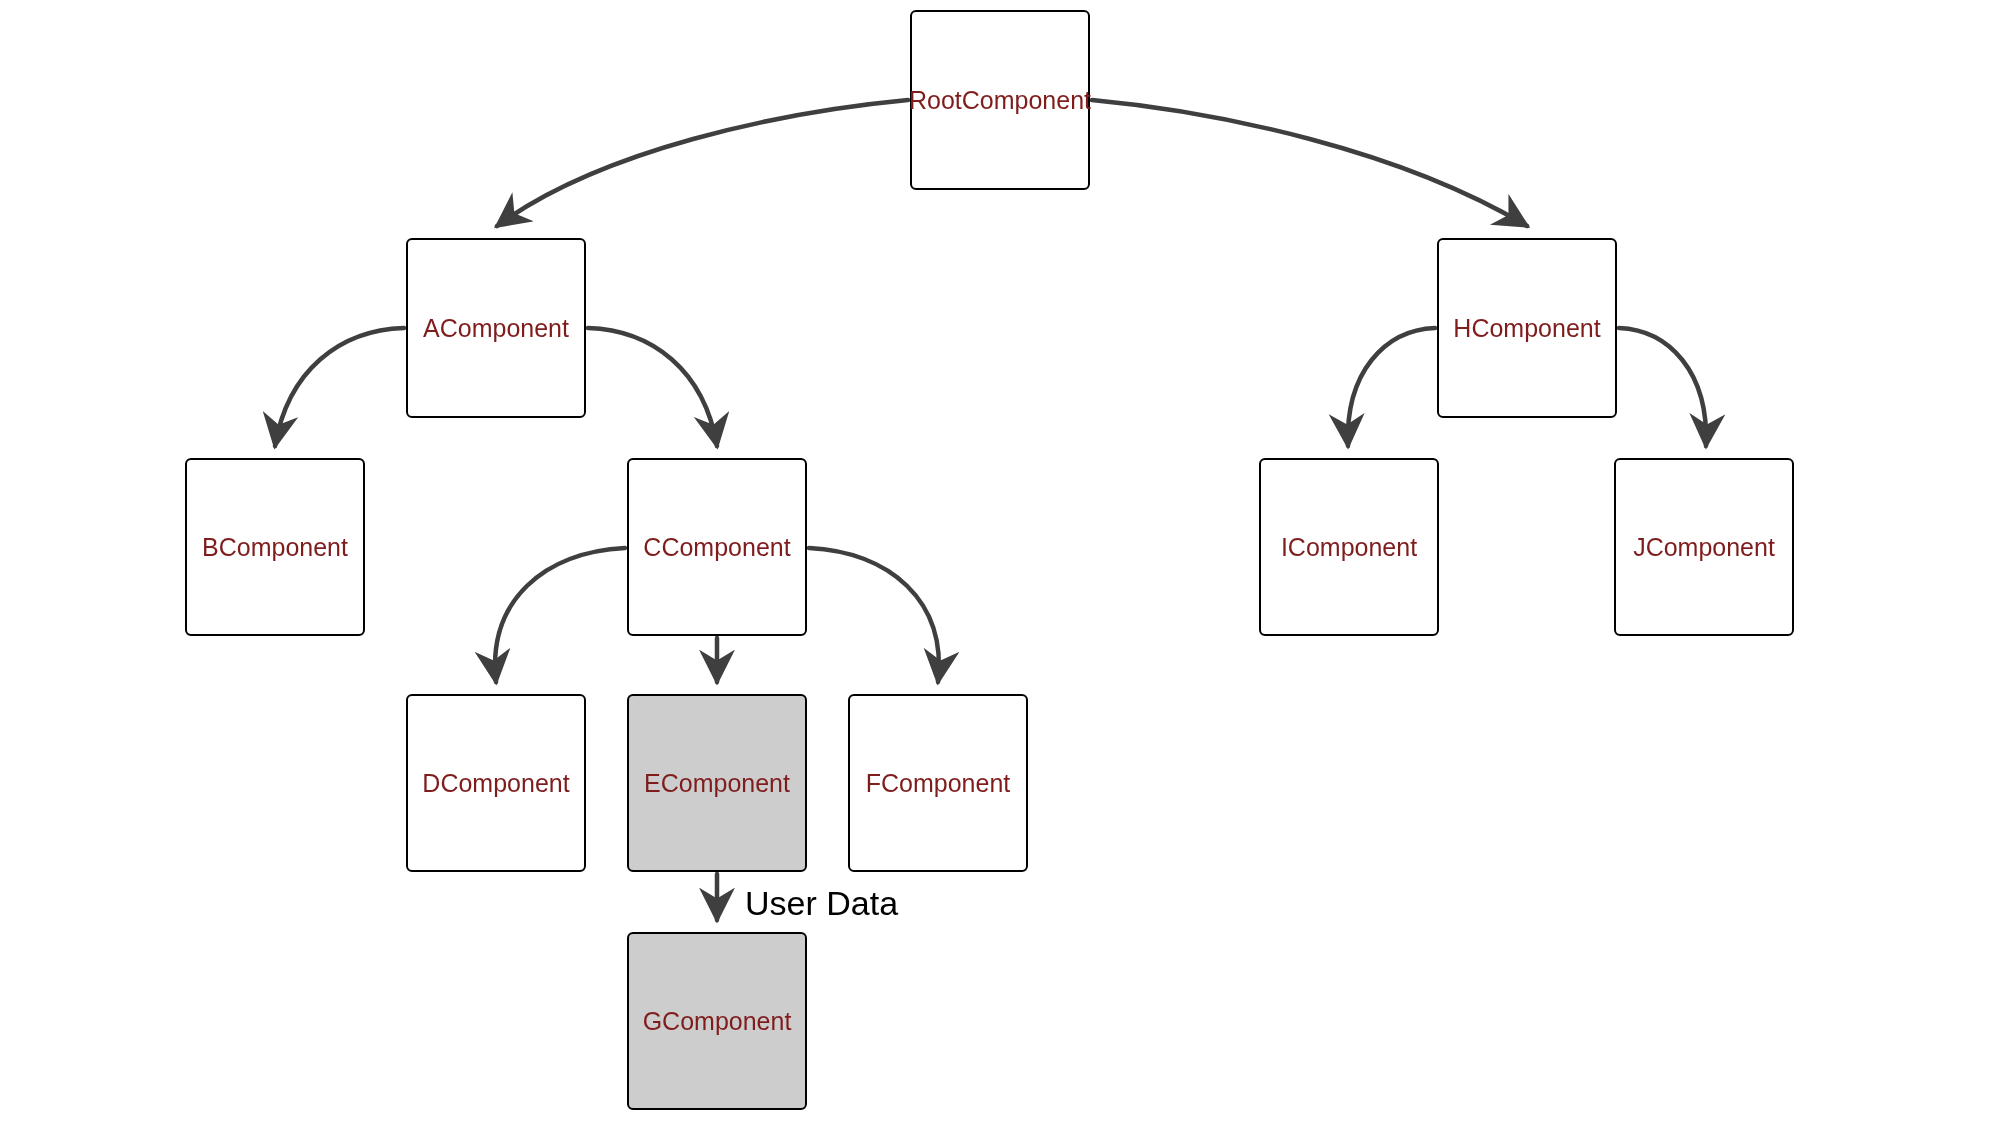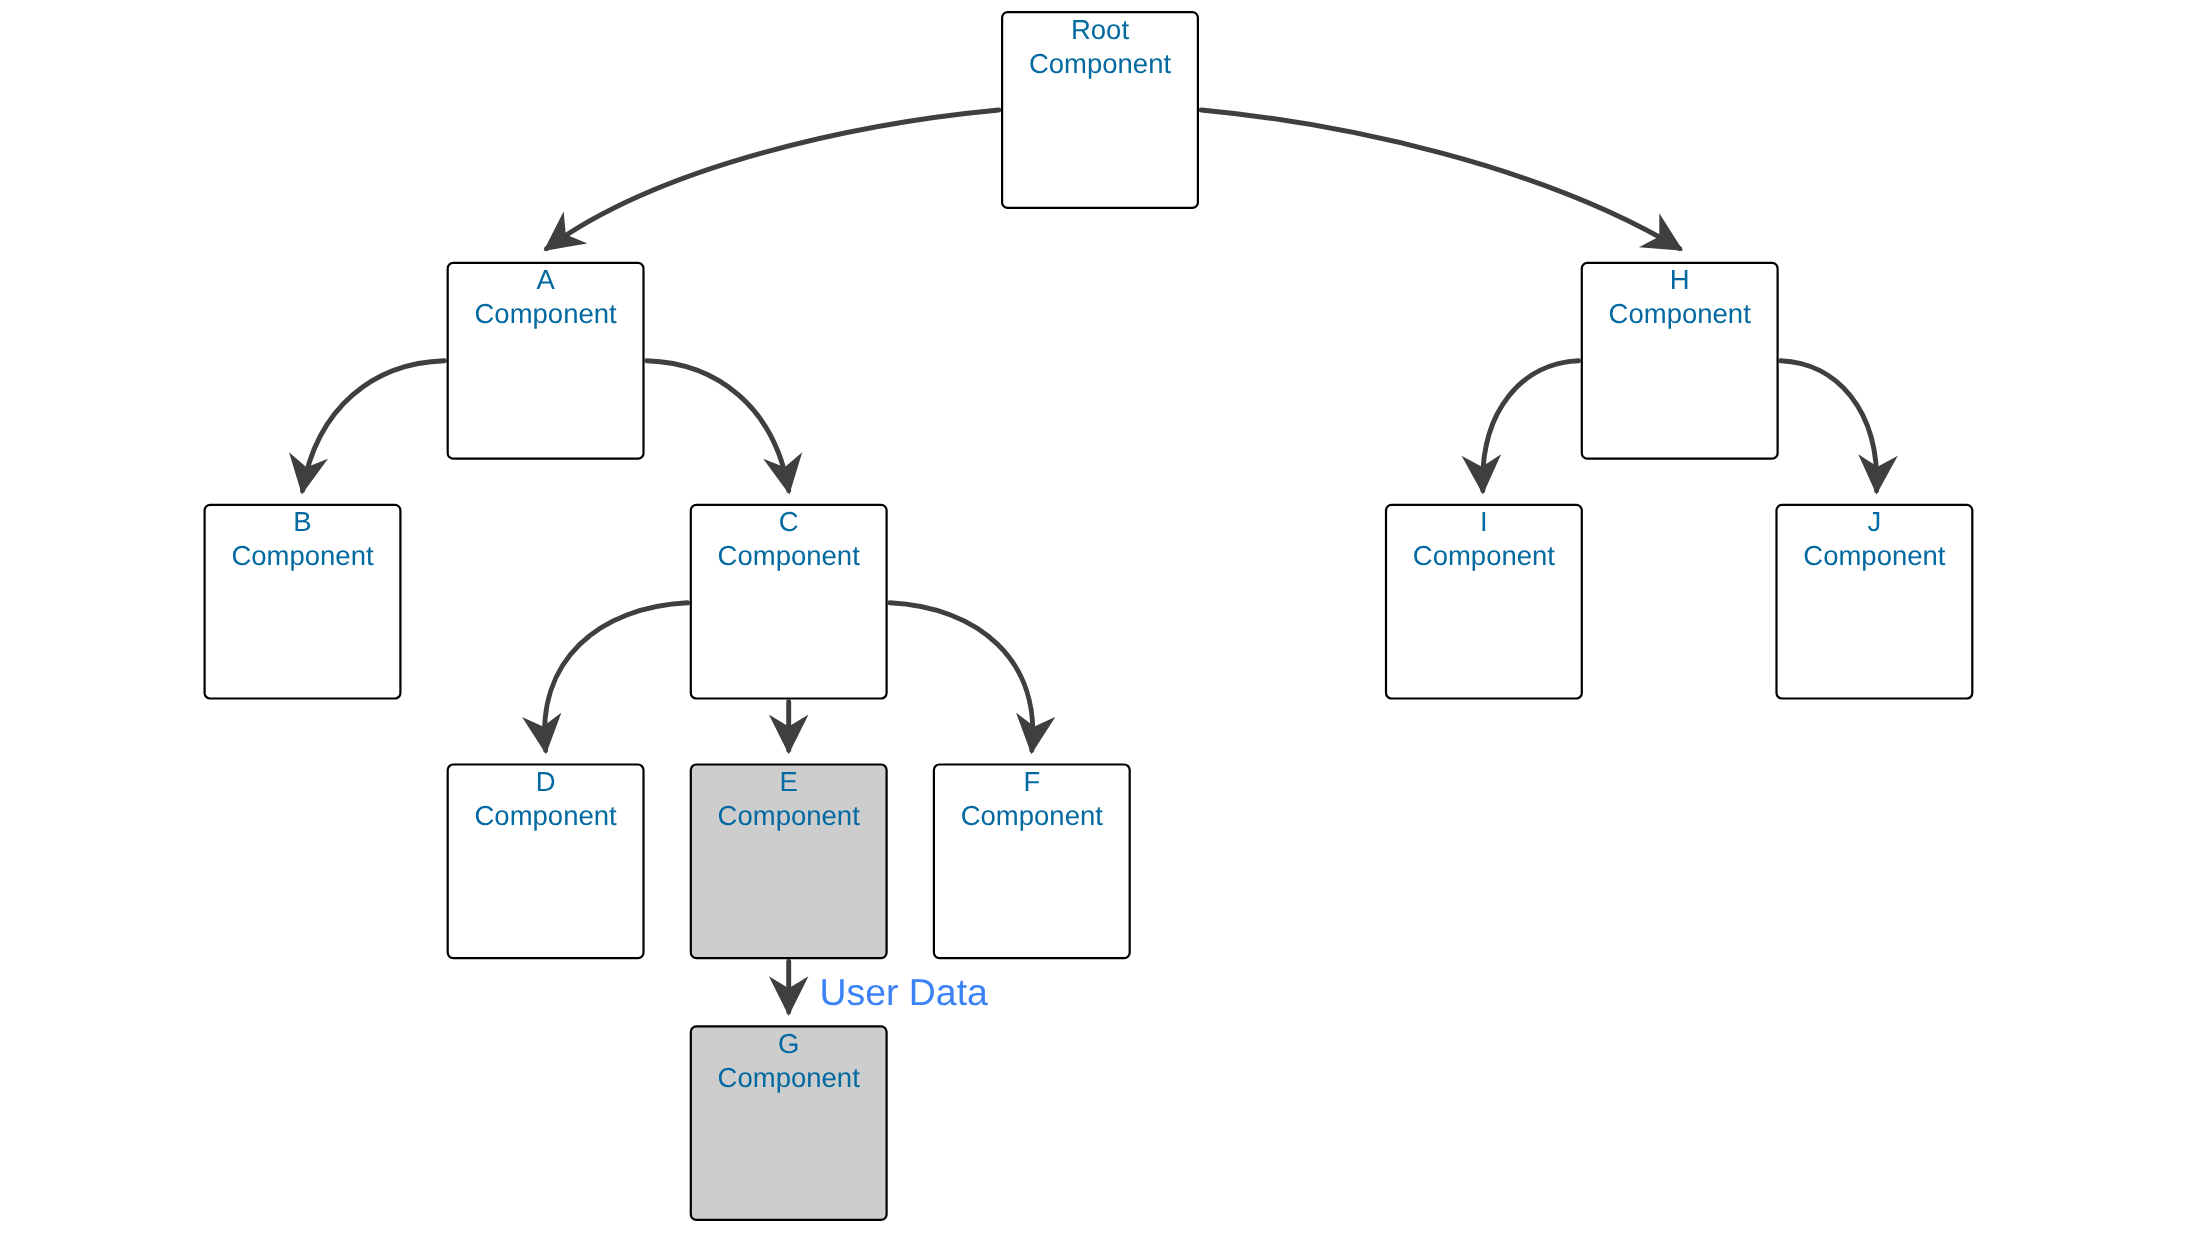--- a/index.html
+++ b/index.html
@@ -26,42 +26,41 @@
     height: 1137px;
     pointer-events: none;
   }
   .node {
     position: absolute;
     box-sizing: border-box;
     border: 2px solid #000000;
     border-radius: 6px;
     background: #ffffff;
     display: flex;
-    flex-direction: column;
     align-items: center;
-    justify-content: flex-start;
+    justify-content: center;
     text-align: center;
-    color: #0369a1;
+    color: #7f1d1d;
     font-family: "Liberation Sans", sans-serif;
     font-size: 25px;
     line-height: 1.22;
   }
   .node.shaded {
     background: #cdcdcd;
   }
   .node .nline {
     display: block;
     white-space: nowrap;
   }
   .edge-label {
     position: absolute;
     font-family: "Liberation Sans", sans-serif;
     font-size: 34px;
     line-height: 1;
-    color: #3b82f6;
+    color: #000000;
     white-space: nowrap;
   }
 </style>
 </head>
 <body>
 
 <div id="canvas">
 
   <svg id="edge-layer" viewBox="0 0 1999 1137" width="1999" height="1137" xmlns="http://www.w3.org/2000/svg">
     <defs>

